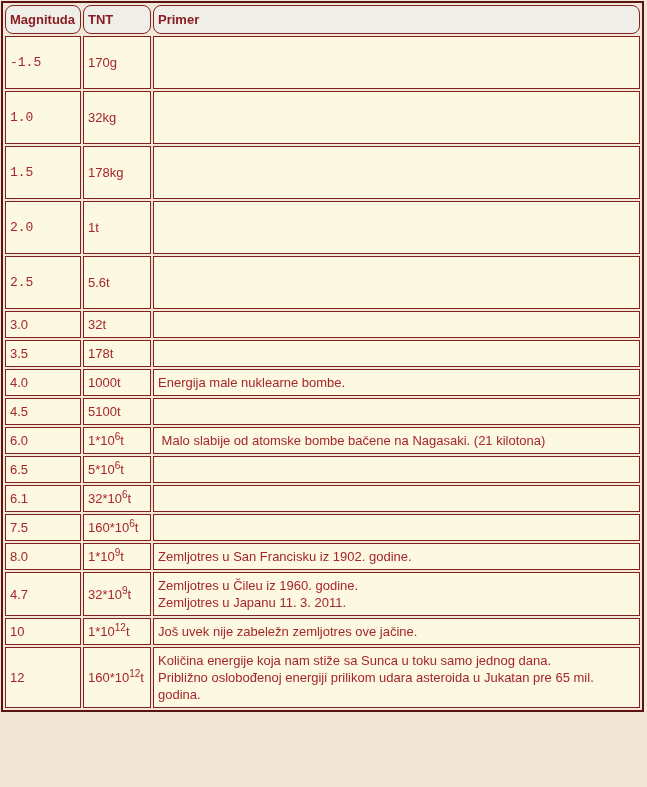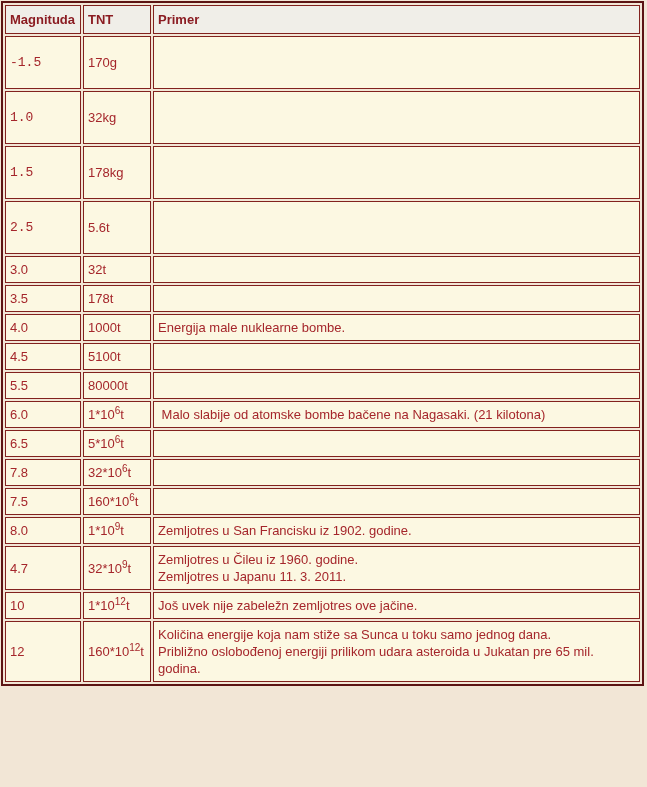--- a/index.html
+++ b/index.html
@@ -33,20 +33,21 @@
     text-align:left;
     vertical-align:middle;
     line-height:17px;
     overflow:hidden;
   }
   th{
     background:var(--header-bg);
     color:var(--header-text);
     font-weight:bold;
     padding:5px 4px;
+    border-radius:8px;
   }
   tr.tall td{ height:43px; }
   tr.tall .mag-cell{
     font-family:"Liberation Mono","DejaVu Sans Mono", monospace;
     margin-left:13px;
   }
   .primer-cell{ white-space:pre-line; }
   sup{ font-size:10px; line-height:0; }
 </style>
 </head>
@@ -75,20 +76,25 @@
     <td class="mag-cell"><span class="mag">1.0</span></td>
     <td class="tnt-cell"><span class="tnt-base">32kg</span><sup class="tnt-sup"></sup><span class="tnt-post"></span></td>
     <td class="primer-cell"><span class="primer"></span></td>
   </tr>
       <tr class="tall">
     <td class="mag-cell"><span class="mag">1.5</span></td>
     <td class="tnt-cell"><span class="tnt-base">178kg</span><sup class="tnt-sup"></sup><span class="tnt-post"></span></td>
     <td class="primer-cell"><span class="primer"></span></td>
   </tr>
       <tr class="tall">
+    <td class="mag-cell"><span class="mag">2.0</span></td>
+    <td class="tnt-cell"><span class="tnt-base">1t</span><sup class="tnt-sup"></sup><span class="tnt-post"></span></td>
+    <td class="primer-cell"><span class="primer"></span></td>
+  </tr>
+      <tr class="tall">
     <td class="mag-cell"><span class="mag">2.5</span></td>
     <td class="tnt-cell"><span class="tnt-base">5.6t</span><sup class="tnt-sup"></sup><span class="tnt-post"></span></td>
     <td class="primer-cell"><span class="primer"></span></td>
   </tr>
       <tr>
     <td class="mag-cell"><span class="mag">3.0</span></td>
     <td class="tnt-cell"><span class="tnt-base">32t</span><sup class="tnt-sup"></sup><span class="tnt-post"></span></td>
     <td class="primer-cell"><span class="primer"></span></td>
   </tr>
       <tr>
@@ -100,36 +106,31 @@
     <td class="mag-cell"><span class="mag">4.0</span></td>
     <td class="tnt-cell"><span class="tnt-base">1000t</span><sup class="tnt-sup"></sup><span class="tnt-post"></span></td>
     <td class="primer-cell"><span class="primer">Energija male nuklearne bombe.</span></td>
   </tr>
       <tr>
     <td class="mag-cell"><span class="mag">4.5</span></td>
     <td class="tnt-cell"><span class="tnt-base">5100t</span><sup class="tnt-sup"></sup><span class="tnt-post"></span></td>
     <td class="primer-cell"><span class="primer"></span></td>
   </tr>
       <tr>
-    <td class="mag-cell"><span class="mag">5.5</span></td>
-    <td class="tnt-cell"><span class="tnt-base">80000t</span><sup class="tnt-sup"></sup><span class="tnt-post"></span></td>
-    <td class="primer-cell"><span class="primer"></span></td>
-  </tr>
-      <tr>
     <td class="mag-cell"><span class="mag">6.0</span></td>
     <td class="tnt-cell"><span class="tnt-base">1*10</span><sup class="tnt-sup">6</sup><span class="tnt-post">t</span></td>
     <td class="primer-cell"><span class="primer">&nbsp;Malo slabije od atomske bombe bačene na Nagasaki. (21 kilotona)</span></td>
   </tr>
       <tr>
     <td class="mag-cell"><span class="mag">6.5</span></td>
     <td class="tnt-cell"><span class="tnt-base">5*10</span><sup class="tnt-sup">6</sup><span class="tnt-post">t</span></td>
     <td class="primer-cell"><span class="primer"></span></td>
   </tr>
       <tr>
-    <td class="mag-cell"><span class="mag">7.8</span></td>
+    <td class="mag-cell"><span class="mag">6.1</span></td>
     <td class="tnt-cell"><span class="tnt-base">32*10</span><sup class="tnt-sup">6</sup><span class="tnt-post">t</span></td>
     <td class="primer-cell"><span class="primer"></span></td>
   </tr>
       <tr>
     <td class="mag-cell"><span class="mag">7.5</span></td>
     <td class="tnt-cell"><span class="tnt-base">160*10</span><sup class="tnt-sup">6</sup><span class="tnt-post">t</span></td>
     <td class="primer-cell"><span class="primer"></span></td>
   </tr>
       <tr>
     <td class="mag-cell"><span class="mag">8.0</span></td>

